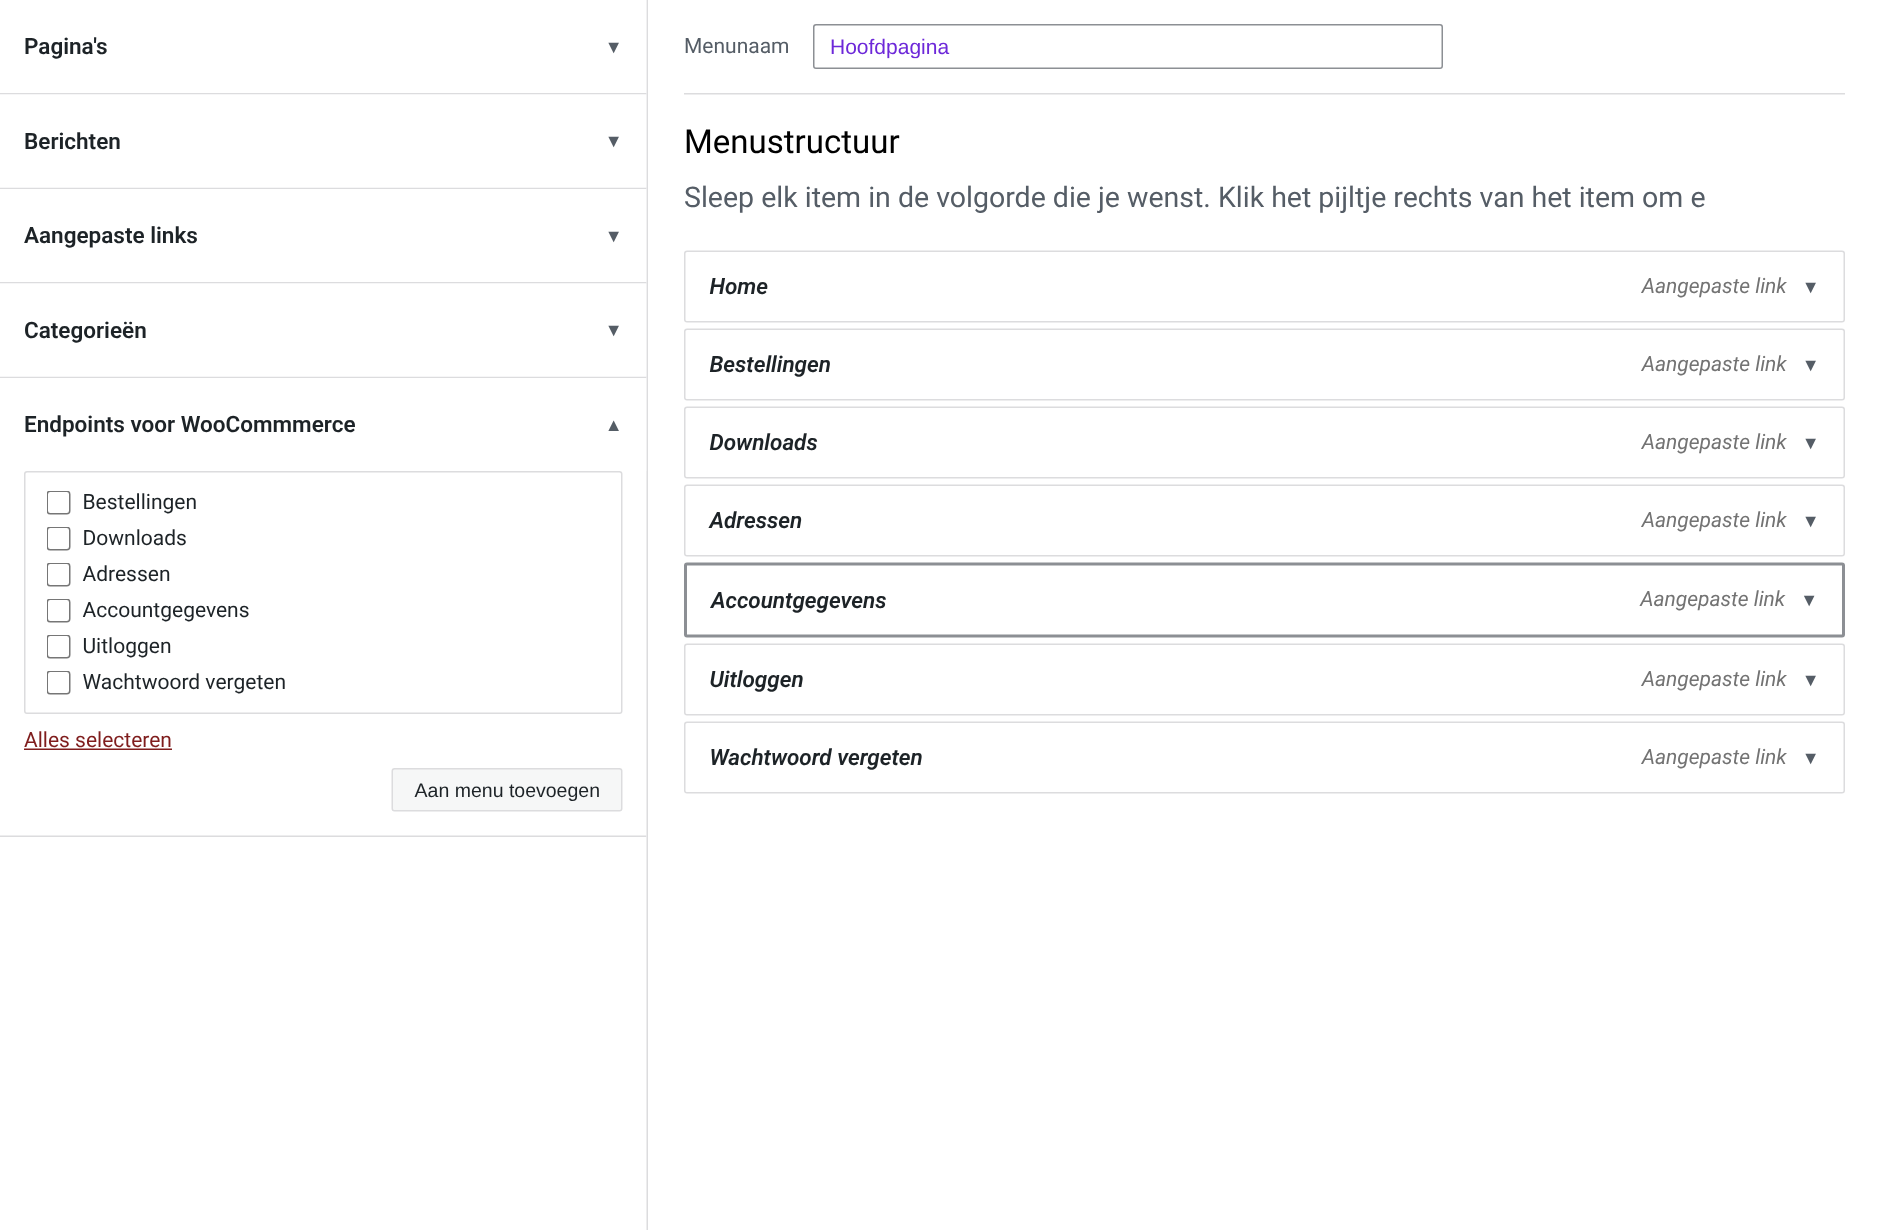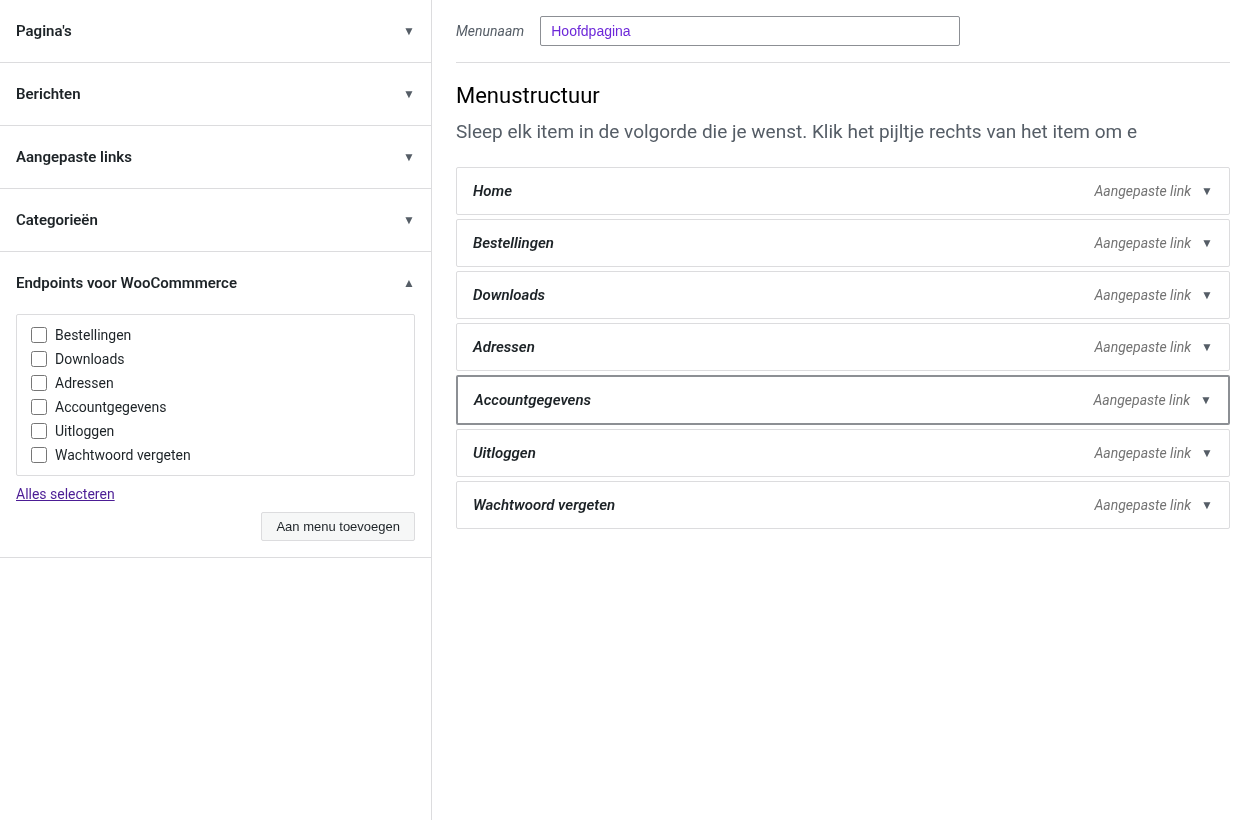--- a/index.html
+++ b/index.html
@@ -75,21 +75,21 @@
     }
 
     .checkbox-item input[type="checkbox"] {
       width: 16px;
       height: 16px;
       cursor: pointer;
       flex-shrink: 0;
     }
 
     .alles-link {
-      color: #4c1d95;
+      color: #7f1d1d;
       text-decoration: underline;
       cursor: pointer;
       font-size: 14px;
       display: block;
       margin-bottom: 10px;
     }
 
     .add-btn {
       display: block;
       margin-left: auto;
@@ -112,21 +112,20 @@
 
     .menu-name-row {
       display: flex;
       align-items: center;
       padding: 16px 0;
       border-bottom: 1px solid #dcdcde;
       gap: 16px;
     }
 
     .menu-name-label {
-      font-style: italic;
       color: #555d66;
       font-size: 14px;
       white-space: nowrap;
     }
 
     .menu-name-input {
       border: 1px solid #8c8f94;
       border-radius: 2px;
       padding: 6px 10px;
       font-size: 14px;

